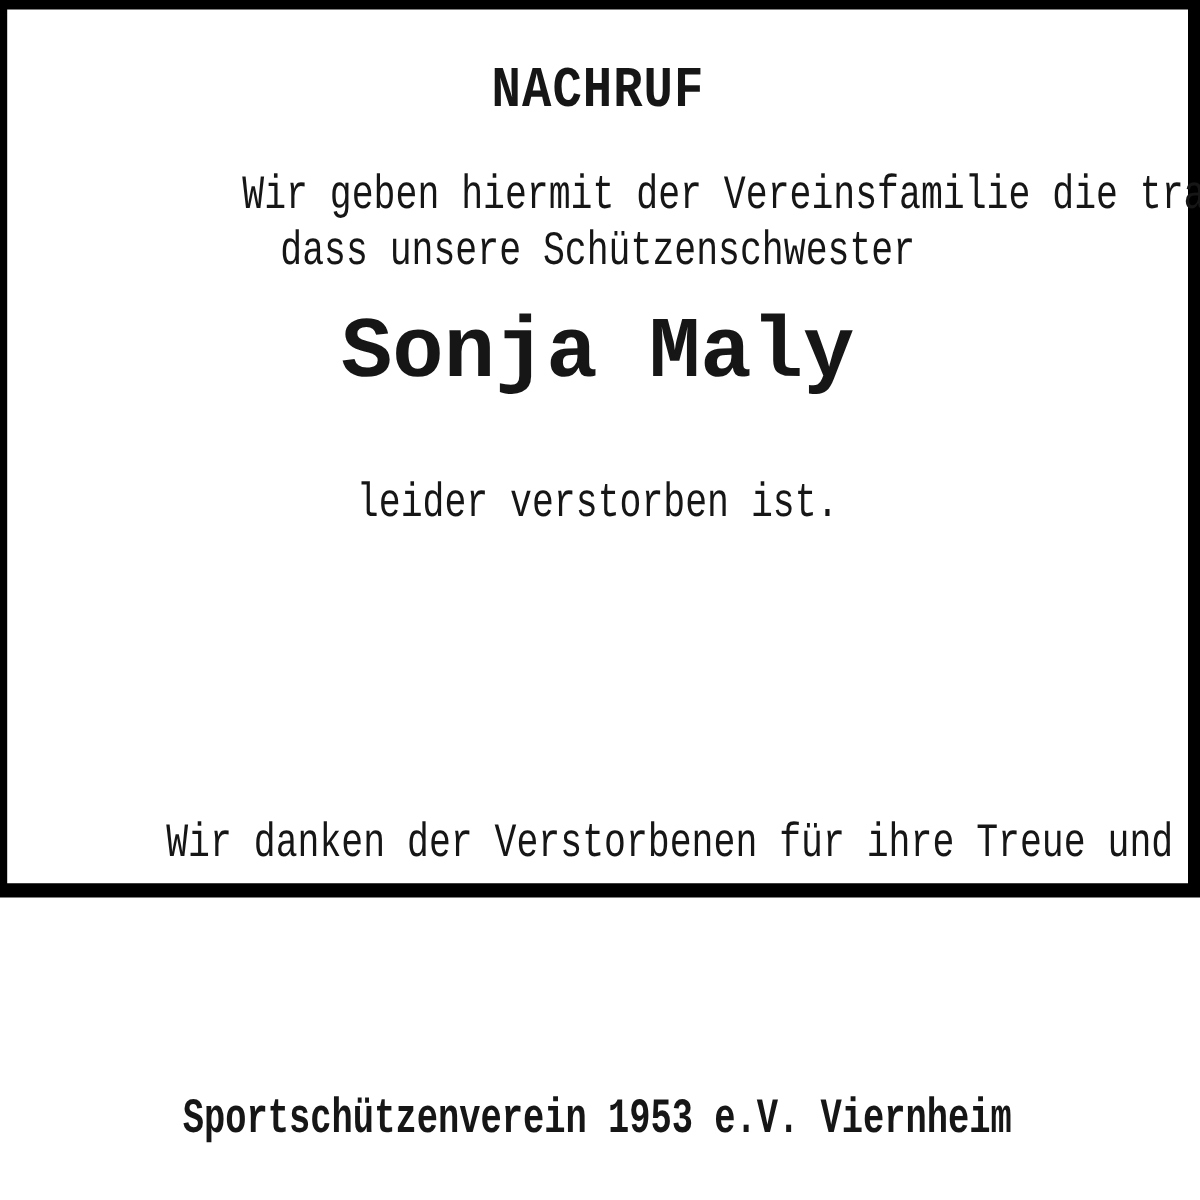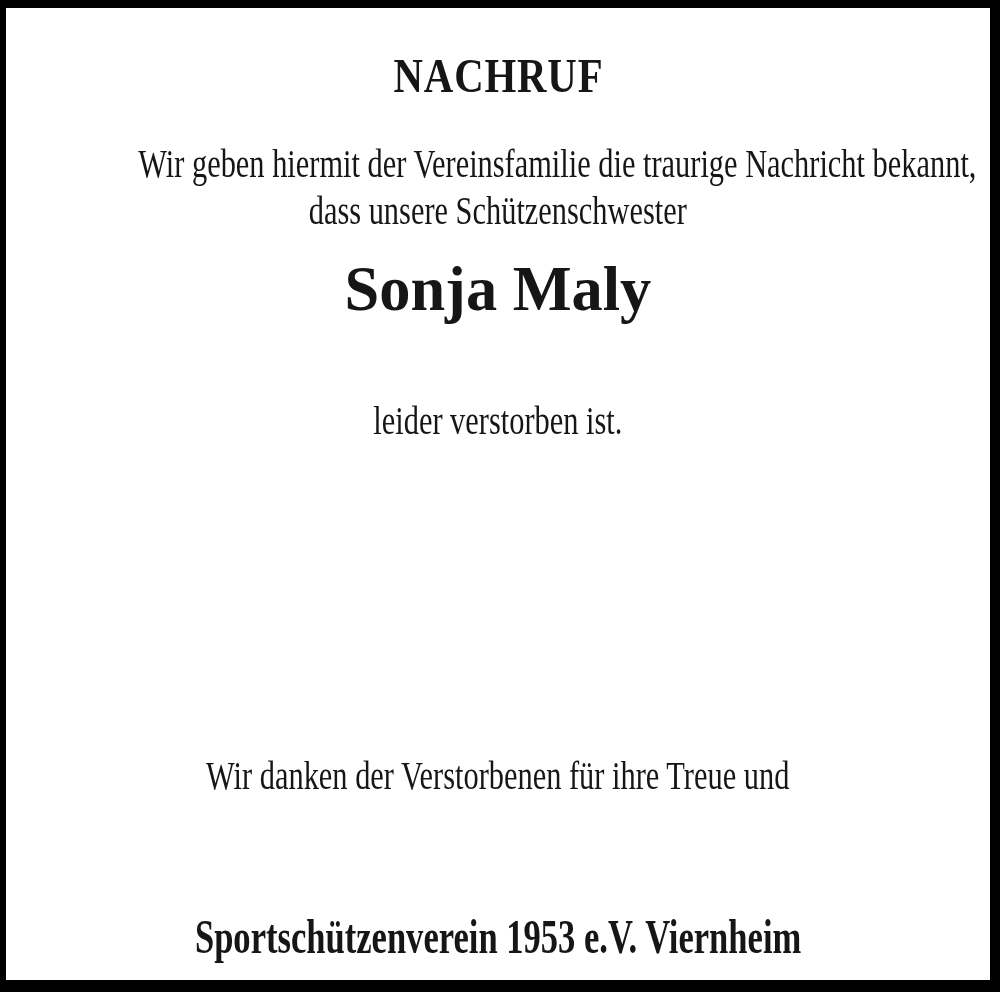--- a/index.html
+++ b/index.html
@@ -5,26 +5,26 @@
   :root{
     --bg:#ffffff;
     --text:#161616;
     --frame:#000000;
   }
   *{ margin:0; padding:0; box-sizing:border-box; }
   html,body{ background:#ffffff; }
   body{ width:1000px; height:1000px; overflow:hidden; }
   .page{
     position:relative;
-    width:1000px; height:992px;
+    width:1000px; height:748px;
     background:var(--bg);
     border-style:solid;
     border-color:var(--frame);
     border-width:8px 10px 12px 6px;
-    font-family:Liberation Serif, serif;
+    font-family:Liberation Mono, monospace;
     color:var(--text);
   }
   .line{
     position:absolute;
     left:0; right:0;
     text-align:center;
     white-space:nowrap;
     line-height:1;
     color:var(--text);
   }
@@ -34,26 +34,26 @@
     transform-origin:50% 0%;
   }
   .body-text{ font-size:40px; }
   .header-text{
     font-size:48px;
     font-weight:bold;
     letter-spacing:1px;
   }
   .header-text .cond{ transform:scaleX(0.85); }
   .name-text{
-    font-size:63px;
+    font-size:72px;
     font-weight:bold;
   }
   .name-text .cond{ transform:scaleX(0.99); }
   .sig-text{
-    font-size:48px;
+    font-size:41px;
     font-weight:bold;
   }
   .sig-text .cond{ transform:scaleX(0.72); }
 </style>
 </head>
 <body>
 
 <div class="page">
 
   <div class="line header-text" style="top:44px">
@@ -70,21 +70,21 @@
   <div class="line name-text" style="top:250px">
     <span class="cond">Sonja Maly</span>
   </div>
 
   <div class="line body-text" style="top:393px">
     <span class="cond">leider verstorben ist.</span>
   </div>
 
 
 
-  <div class="line body-text" style="top:748px">
+  <div class="line body-text" style="top:676px">
     <span class="cond">Wir danken der Verstorbenen für ihre Treue und</span>
   </div>
 
 
   <div class="line sig-text" style="top:905px">
     <span class="cond">Sportschützenverein 1953 e.V. Viernheim</span>
   </div>
 
 </div>
 

